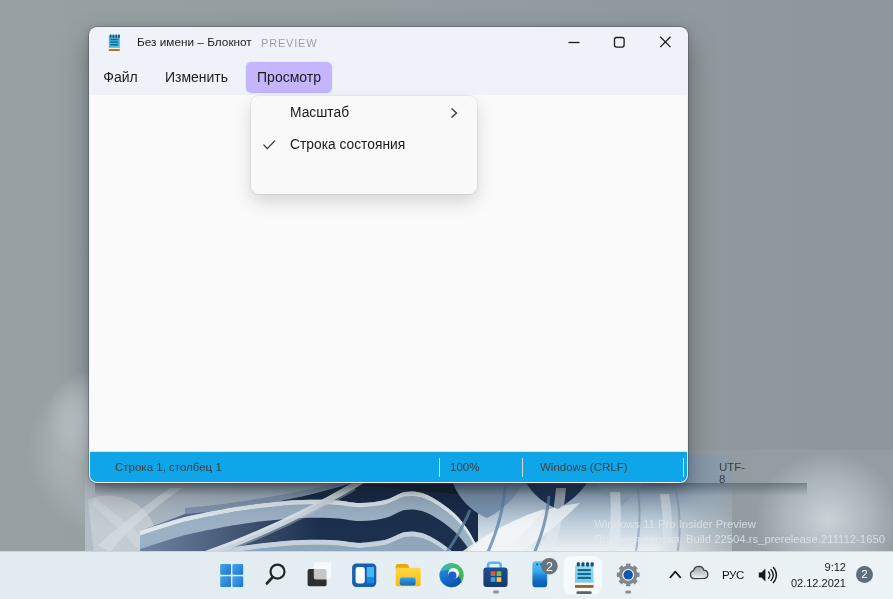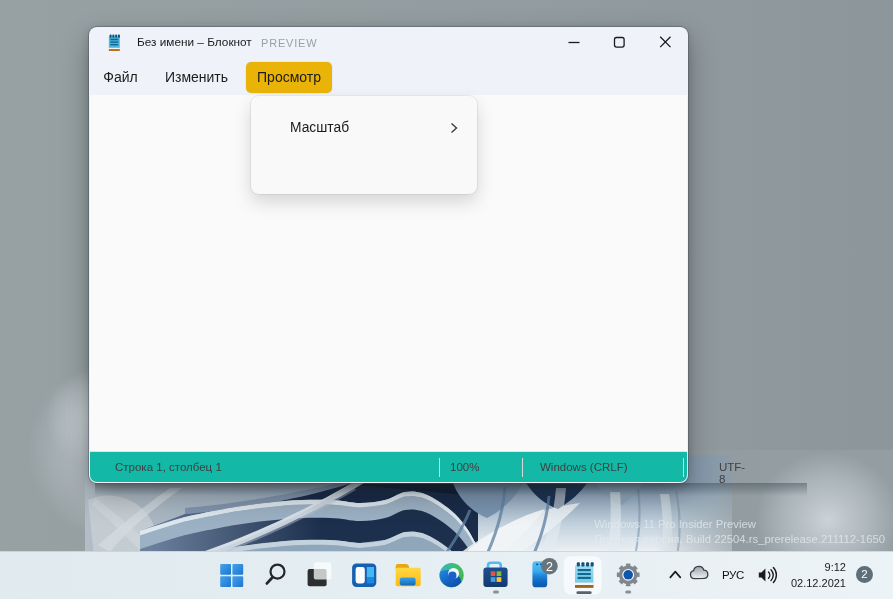--- a/index.html
+++ b/index.html
@@ -14,23 +14,23 @@
     box-shadow:0 0 0 1px rgba(75,85,95,.45),0 12px 30px rgba(0,0,0,.30),0 2px 8px rgba(0,0,0,.17);}
   #titlebar{position:absolute;left:0;top:0;right:0;height:33px;}
   #nicon{position:absolute;left:19px;top:7px;}
   #title{position:absolute;left:48px;top:8px;font-size:11.8px;color:#1b1b1b;}
   #preview{position:absolute;left:172px;top:9.5px;font-size:11px;color:#9aa0a6;letter-spacing:.8px;}
   #wbtns{position:absolute;right:0;top:0;}
   #menubar{position:absolute;left:0;top:35px;right:0;height:33px;font-size:14px;color:#1b1b1b;}
   .mi{position:absolute;top:0;height:31px;line-height:31px;text-align:center;}
   #mi1{left:0px;width:63px;}
   #mi2{left:62px;width:91px;}
-  #mi3{left:157px;width:86px;background:#eab308;border-radius:5px;box-shadow:0 0 0 1px rgba(0,0,0,.03);text-align:center;}
+  #mi3{left:157px;width:86px;background:#c4b5fd;border-radius:5px;box-shadow:0 0 0 1px rgba(0,0,0,.03);text-align:center;}
   #editor{position:absolute;left:1px;right:1px;top:68px;height:356px;background:#fafafa;}
-  #statusbar{position:absolute;left:1px;right:1px;top:424px;bottom:1px;background:#14b8a6;
+  #statusbar{position:absolute;left:1px;right:1px;top:424px;bottom:1px;background:#0ea5e9;
     border-top:1px solid #e3e3e3;border-radius:0 0 7px 7px;font-size:11.5px;color:#3f3f3f;}
   .st{position:absolute;top:9px;}
   .sep{position:absolute;top:6px;width:1px;height:19px;background:#d9d9d9;}
   
   #dd{position:absolute;left:251px;top:96px;width:226px;height:98px;background:#f9f9f9;
     border-radius:8px;box-shadow:0 0 0 1px rgba(0,0,0,.06),0 8px 18px rgba(0,0,0,.15);
     font-size:13.8px;color:#1a1a1a;}
   .ddi{position:absolute;left:0;right:0;height:32px;line-height:32px;}
   .ddtext{position:absolute;left:39px;}
   
@@ -189,24 +189,30 @@
     <div class="sep" style="left:349px;"></div>
     <div class="st" style="left:360px;">100%</div>
     <div class="sep" style="left:432px;"></div>
     <div class="st" style="left:450px;">Windows (CRLF)</div>
     <div class="sep" style="left:593px;"></div>
     <div class="st" style="left:609px;margin-left:20px;">UTF-8</div>
   </div>
 </div>
 
 <div id="dd">
-  <div class="ddi" style="top:16px;">
+  <div class="ddi" style="top:1px;">
       <span class="ddtext">Масштаб</span>
     <svg style="position:absolute;right:19px;top:10px;" width="8" height="12" viewBox="0 0 8 12">
       <path d="M 1.5 1.5 L 6.5 6 L 1.5 10.5" stroke="#3b3b3b" stroke-width="1.4" fill="none"></path>
+    </svg>
+  </div>
+  <div class="ddi" style="top:33px;">
+      <span class="ddtext">Строка состояния</span>
+    <svg style="position:absolute;left:11px;top:10px;" width="15" height="12" viewBox="0 0 15 12">
+      <path d="M 1.5 5.6 L 5.2 9.6 L 13 1.6" stroke="#333" stroke-width="1.3" fill="none"></path>
     </svg>
   </div>
 </div>
 
 <div id="taskbar"></div>
 <svg id="ticons" width="893" height="48" viewBox="0 551 893 48">
   <defs>
     <linearGradient id="wing" x1="0" y1="0" x2="1" y2="1">
       <stop offset="0" stop-color="#45a3ea"></stop>
         <stop offset="1" stop-color="#1a76d2"></stop>

